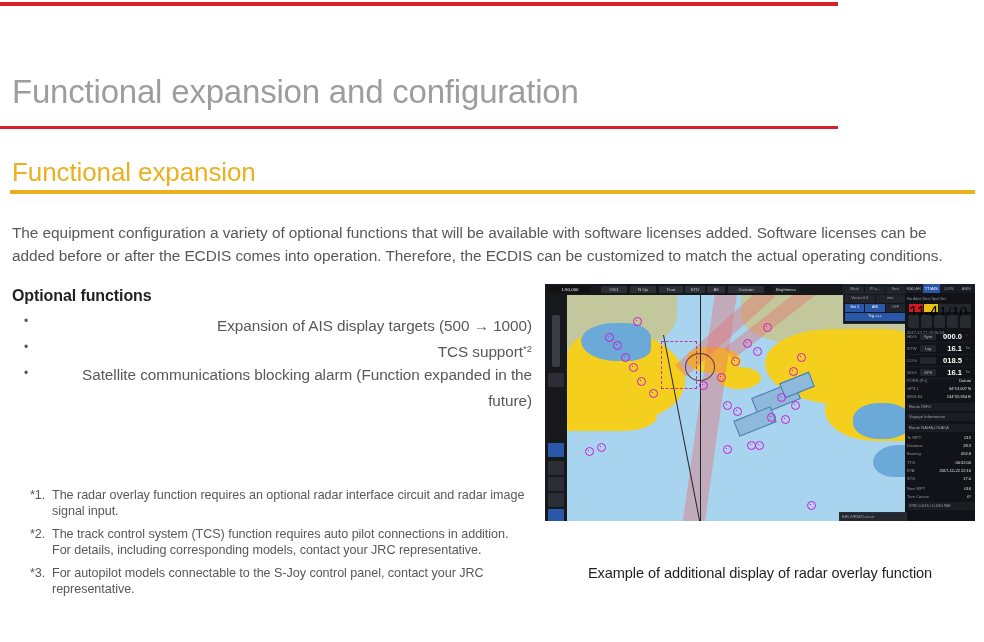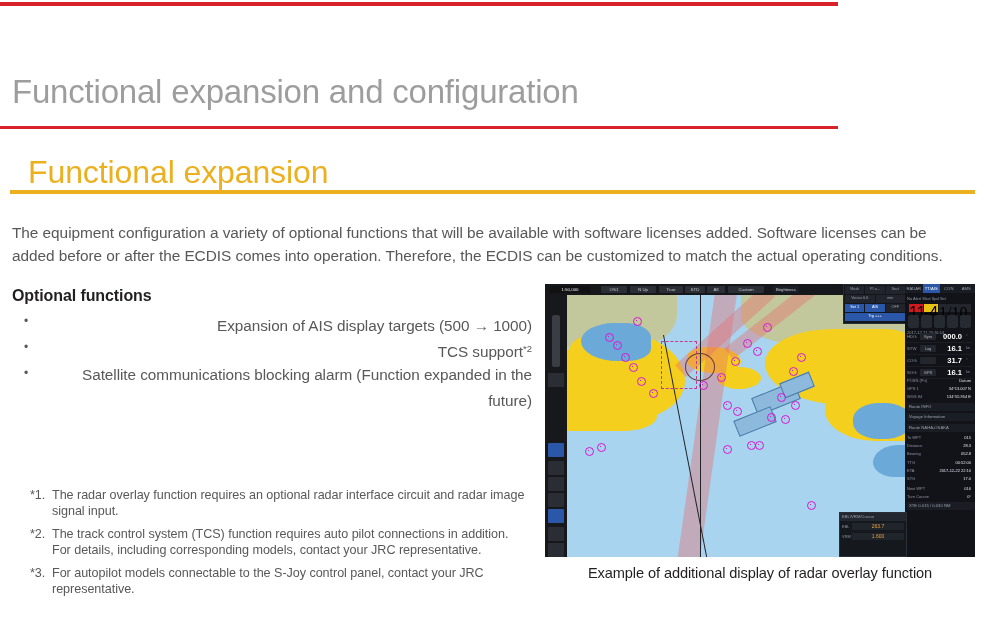--- a/index.html
+++ b/index.html
@@ -40,23 +40,23 @@
     font-weight: 400;
     white-space: pre-line;
   }
   .doc-title .line2 {
     display: block;
   }
 
   
   .section-heading {
     position: absolute;
-    left: 28px; top: 156px;
+    left: 12px; top: 156px;
     color: #ecb01f;
-    font-size: 32px;
+    font-size: 26px;
     line-height: 32px;
     font-weight: 400;
     letter-spacing: -0.1px;
   }
   .rule-yellow {
     position: absolute;
     left: 10px; top: 190px;
     width: 965px; height: 4px;
     background: #ecb01f;
   }
@@ -131,21 +131,21 @@
   .footnote .marker {
     position: absolute;
     left: 0;
     top: 0;
   }
 
   
   .ecdis {
     position: absolute;
     left: 545px; top: 284px;
-    width: 430px; height: 273px;
+    width: 430px; height: 237px;
     background: #ef4444;
     overflow: hidden;
   }
   .ecdis-chart {
     position: absolute;
     left: 22px; top: 11px;
     width: 338px; height: 262px;
     background: #a9d4ef;
     overflow: hidden;
   }
@@ -668,21 +668,21 @@
       </div>
       <div class="nav-row">
         <span class="nav-lbl">STW</span>
         <span class="nav-src">Log</span>
         <span class="nav-val">16.1</span>
         <span class="nav-unit">kn</span>
       </div>
       <div class="nav-row">
         <span class="nav-lbl">COG</span>
         <span class="nav-src"></span>
-        <span class="nav-val">31.7</span>
+        <span class="nav-val">018.5</span>
         <span class="nav-unit">°</span>
       </div>
       <div class="nav-row">
         <span class="nav-lbl">SOG</span>
         <span class="nav-src">GPS</span>
         <span class="nav-val">16.1</span>
         <span class="nav-unit">kn</span>
       </div>
     </div>
 

